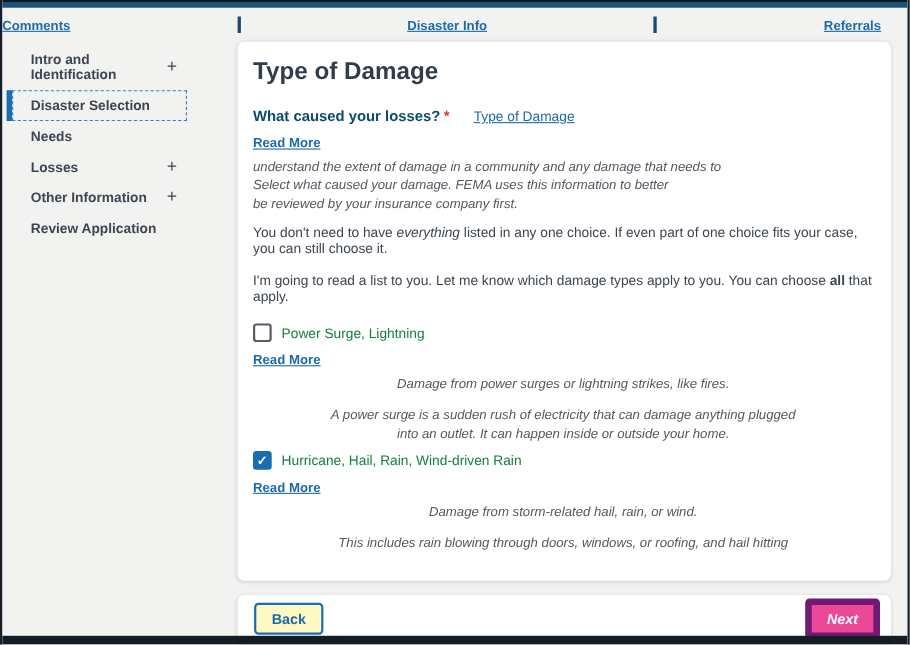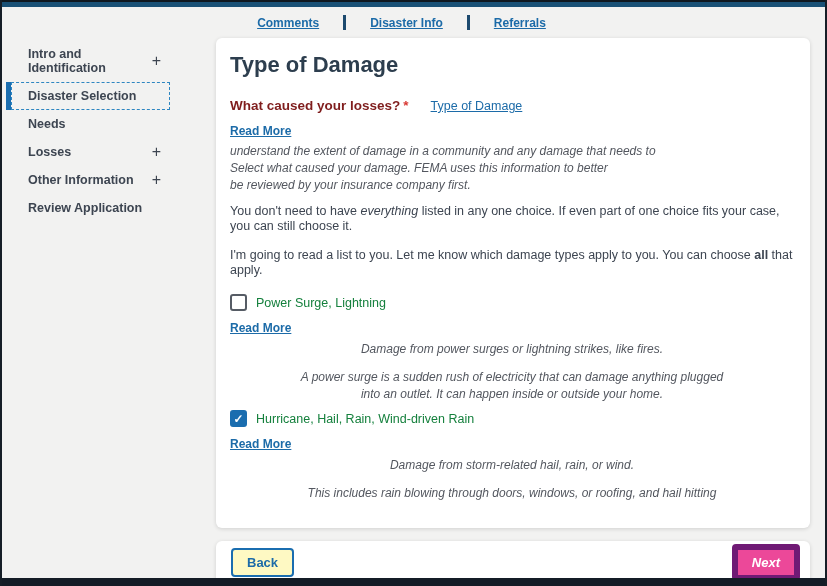--- a/index.html
+++ b/index.html
@@ -9,21 +9,21 @@
     font-family: "Liberation Sans", sans-serif;
     background: #f2f2f1;
     border-left: 2px solid #161e27;
     border-right: 2px solid #161e27;
     overflow: hidden;
   }
   
   .top-banner { height: 7px; background: linear-gradient(to bottom, #10181f 0, #10181f 2px, #1a5176 2px); }
   .bottom-bar { position: absolute; left: 0; right: 0; bottom: 0; height: 8px; background: #141c26; z-index: 9; }
   
-  .header-links { height: 31px; display: flex; justify-content: center; align-items: center; padding-right: 24px; }
+  .header-links { height: 31px; display: flex; justify-content: space-between; align-items: center; padding-right: 24px; }
   .hlink { color: #1c6ba8; font-size: 12px; font-weight: 700; text-decoration: underline; cursor: pointer; }
   .hsep { width: 3px; height: 15px; background: #1d4a6e; margin: 0 24px; }
   
   .content-row { display: flex; align-items: flex-start; gap: 28px; }
   
   .sidebar { flex: 0 0 186px; width: 186px; padding-top: 2px; }
   .sb-item {
     position: relative; margin-left: 9px; width: 159px;
     display: flex; align-items: center; justify-content: space-between;
     padding: 6px 8px 6px 16px;
@@ -37,21 +37,21 @@
   }
   .sb-plus { font-size: 16px; font-weight: 400; color: #3d4551; line-height: 12px; }
   
   .main-col { flex: 1; margin-right: 15px; display: flex; flex-direction: column; }
   .card {
     background: #fff; border-radius: 6px; box-shadow: 0 1px 4px rgba(0,0,0,.14);
     height: 490px; padding: 14px 16px 0 14px; overflow: hidden;
   }
   .page-title { font-size: 22px; font-weight: 700; color: #2d3e4e; line-height: 26px; }
   .question-row { margin-top: 20px; display: flex; align-items: baseline; }
-  .q-label { font-size: 13.5px; font-weight: 700; color: #7f1d1d; }
+  .q-label { font-size: 13.5px; font-weight: 700; color: #0c4a6e; }
   .q-required { color: #d83933; font-weight: 700; font-size: 13.5px; margin-left: 3px; }
   .q-topic-link { margin-left: 22px; font-size: 12.5px; color: #1c6ba8; text-decoration: underline; cursor: pointer; }
   .read-more { display: inline-block; font-size: 12px; font-weight: 700; color: #1c6ba8; text-decoration: underline; cursor: pointer; }
   .rm-top { margin-top: 8px; }
   .help-block { margin-top: 4px; }
   .ital { font-style: italic; font-size: 12px; line-height: 17px; color: #53575f; display: block; }
   .para { font-size: 12.5px; color: #3d4551; line-height: 15px; }
   .p1 { margin-top: 14px; }
   .p2 { margin-top: 10px; }
   .b { font-weight: 700; }

